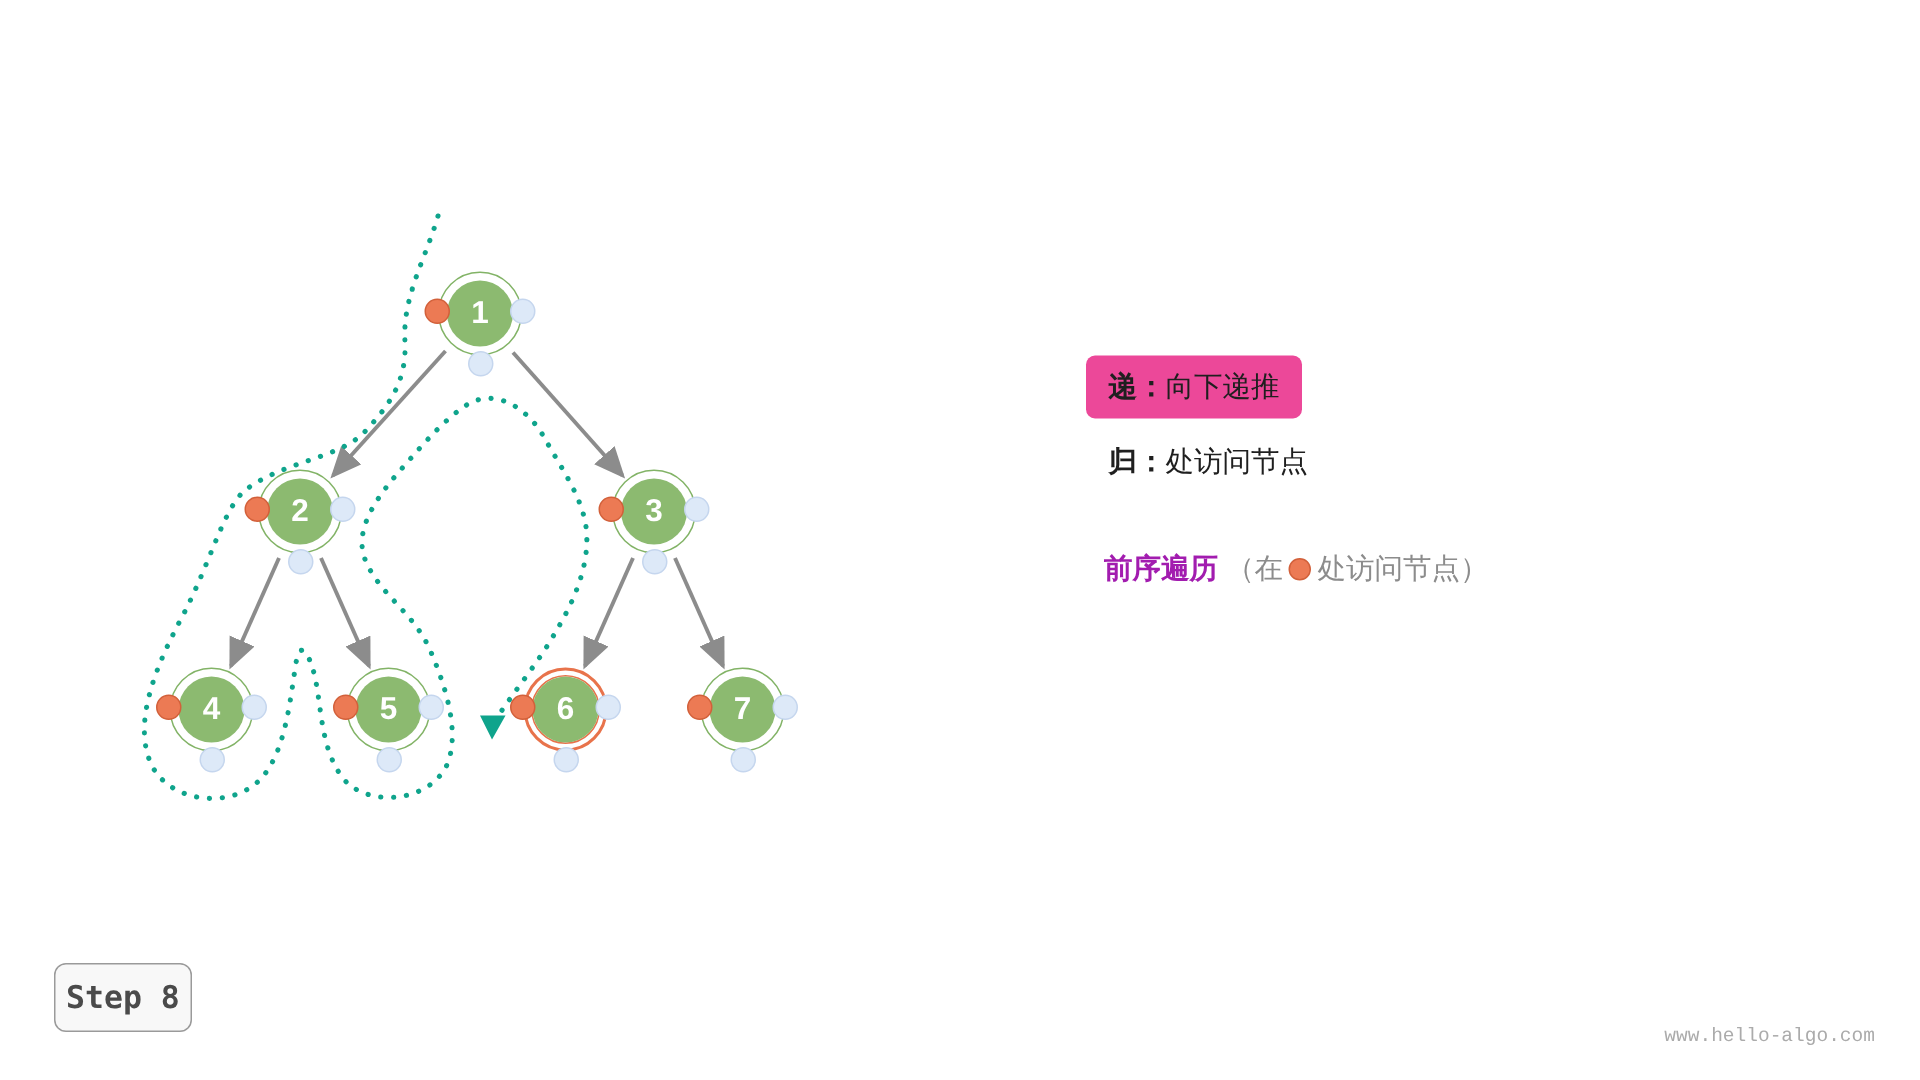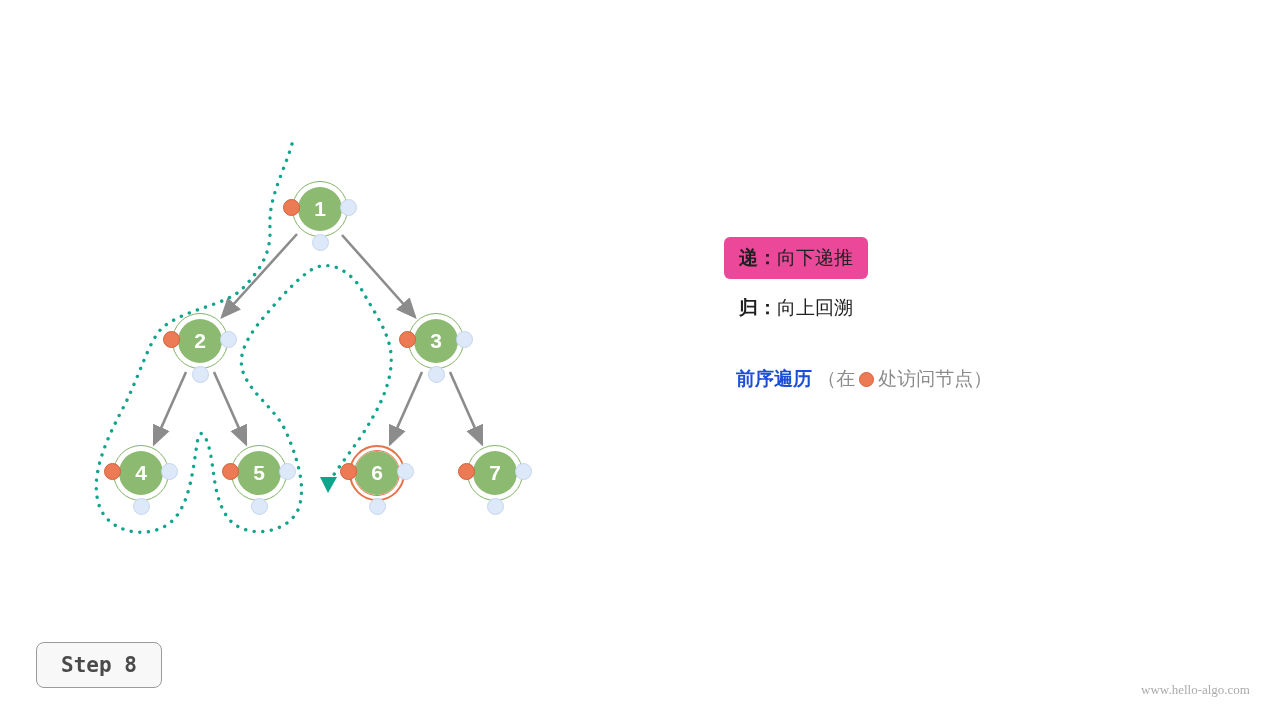--- a/index.html
+++ b/index.html
@@ -38,46 +38,46 @@
     font-size:19px; color:#1f1f1f; white-space:nowrap;
   }
   .legend-line2 {
     position:absolute; left:739px; top:295px; font-size:19px; color:#1f1f1f; white-space:nowrap;
   }
   .legend-label { font-weight:bold; }
 
   .trav-note {
     position:absolute; left:736px; top:366px; font-size:19px; white-space:nowrap;
   }
-  .trav-title { font-weight:bold; color:#1d4ed8; }
+  .trav-title { font-weight:bold; color:#a21caf; }
   .trav-gray { color:#8C8C8C; }
   .inline-dot {
     display:inline-block; width:15px; height:15px; border-radius:50%;
     background:#EC7A54; border:1px solid #D2603A; vertical-align:-2px; margin:0 4px;
   }
 
   .sequence {
     position:absolute; left:741px; top:412px;
     font-family:"DejaVu Sans Mono","Liberation Mono",monospace;
     font-size:20px; color:#333; letter-spacing:1px; white-space:nowrap;
   }
   .sequence .current { color:#E8701F; font-weight:bold; }
 
   
   .step-box {
     position:absolute; left:36px; top:642px;
-    padding:10px 24px; background:#F8F8F8;
+    padding:10px 7px; background:#F8F8F8;
     border:1px solid #9A9A9A; border-radius:8px;
     font-family:"DejaVu Sans Mono","Liberation Mono",monospace;
     font-size:21px; font-weight:bold; color:#4A4A4A;
   }
 
   .watermark {
     position:absolute; right:30px; bottom:22px;
-    font-family:Liberation Serif, serif;
+    font-family:Liberation Mono, monospace;
     font-size:13px; color:#ABABAB;
   }
 </style>
 </head>
 <body>
 
 <div class="canvas">
 
   <svg class="layer" width="1280" height="720">
     <defs>
@@ -186,21 +186,21 @@
     <div class="dot dot-pre"></div>
     <div class="dot dot-post"></div>
     <div class="dot dot-in"></div>
   </div>
 
   <div class="legend-box">
     <span class="legend-label">递：</span><span>向下递推</span>
   </div>
 
   <div class="legend-line2">
-    <span class="legend-label">归：</span><span>向上回溯</span>
+    <span class="legend-label">归：</span><span>处访问节点</span>
   </div>
 
   <div class="trav-note">
     <span class="trav-title">前序遍历</span>
     <span class="trav-gray">（在</span><span class="inline-dot"></span><span class="trav-gray">处访问节点）</span>
   </div>
 
 
   <div class="step-box">Step 8</div>
 

